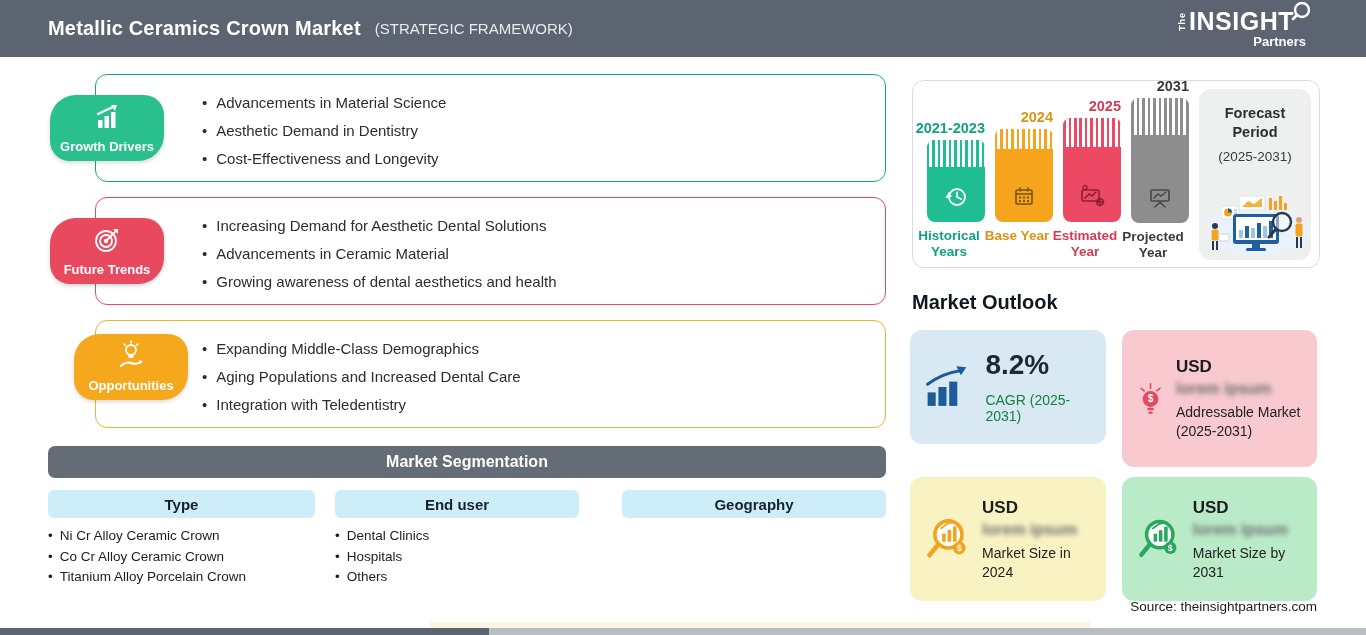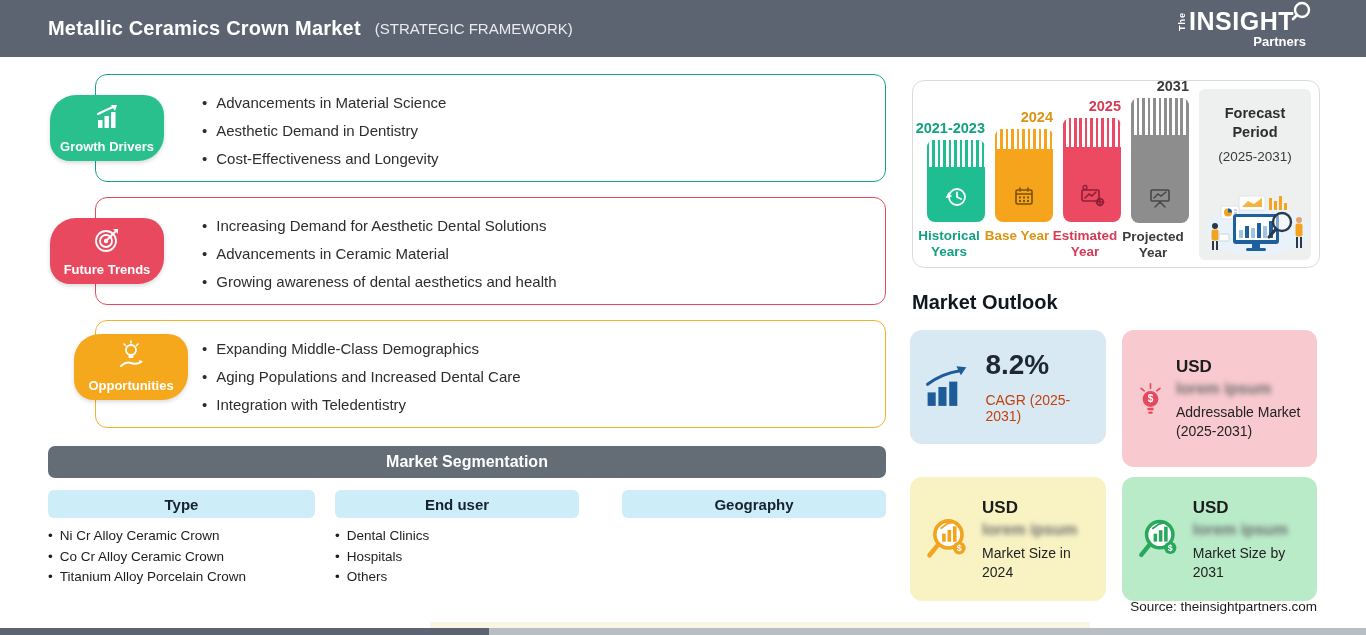--- a/index.html
+++ b/index.html
@@ -75,35 +75,35 @@
     content:""; position:absolute; top:0; left:0; right:0; height:var(--stripe-h);
     background:repeating-linear-gradient(90deg, var(--bar-color) 0 2.5px, #ffffff 2.5px 5.5px);
   }
   .tbar .ticon { position:absolute; bottom:12px; left:50%; transform:translateX(-50%); }
   .tcaption {
     margin-top:6px; height:33px; width:72px; text-align:center;
     font-size:13.5px; font-weight:bold; line-height:16px; color:var(--label-color);
   }
   .forecast {
     position:absolute; right:8px; top:8px; width:112px; height:171px;
-    background:#eef0f0; border-radius:6px; text-align:center; box-sizing:border-box; padding-top:15px;
+    background:#eef0f0; border-radius:12px; text-align:center; box-sizing:border-box; padding-top:15px;
   }
   .forecast-title { font-size:14.5px; font-weight:bold; color:#2e2e2e; line-height:19px; width:84px; margin:0 auto; }
   .forecast-range { font-size:13.5px; color:#3a3a3a; margin-top:7px; }
   .forecast-art { position:absolute; left:4px; right:4px; bottom:4px; height:64px; }
 
   
   .outlook-title { position:absolute; left:912px; top:291px; font-size:20px; font-weight:bold; color:#10181f; }
   .card {
     position:absolute; border-radius:12px; background:var(--card-bg);
     display:flex; align-items:center; padding:0 12px 0 14px; gap:11px; box-sizing:border-box;
   }
   .card-text { display:flex; flex-direction:column; }
   .cagr-value { font-size:28px; font-weight:bold; color:#1e2733; line-height:30px; }
-  .cagr-label { font-size:14px; color:#c2410c; margin-top:12px; }
+  .cagr-label { font-size:14px; color:#15803d; margin-top:12px; }
   .usd { font-size:17px; font-weight:bold; color:#1c1c1c; line-height:22px; }
   .blurred { font-size:16px; font-weight:bold; color:#6f6f6f; filter:blur(2.6px); line-height:22px; }
   .card-label { font-size:14px; color:#222; line-height:19px; margin-top:3px; }
   .source { position:absolute; right:49px; top:599px; font-size:13.5px; color:#1b1b1b; }
 
   
   .strip-cream { position:absolute; left:430px; top:622px; width:660px; height:6px; background:#f9f6e4; }
   .strip-dark  { position:absolute; left:0;    top:628px; width:489px; height:7px; background:#5b6470; }
   .strip-light { position:absolute; left:489px; top:628px; width:877px; height:7px; background:#b9bec2; }
 </style>

